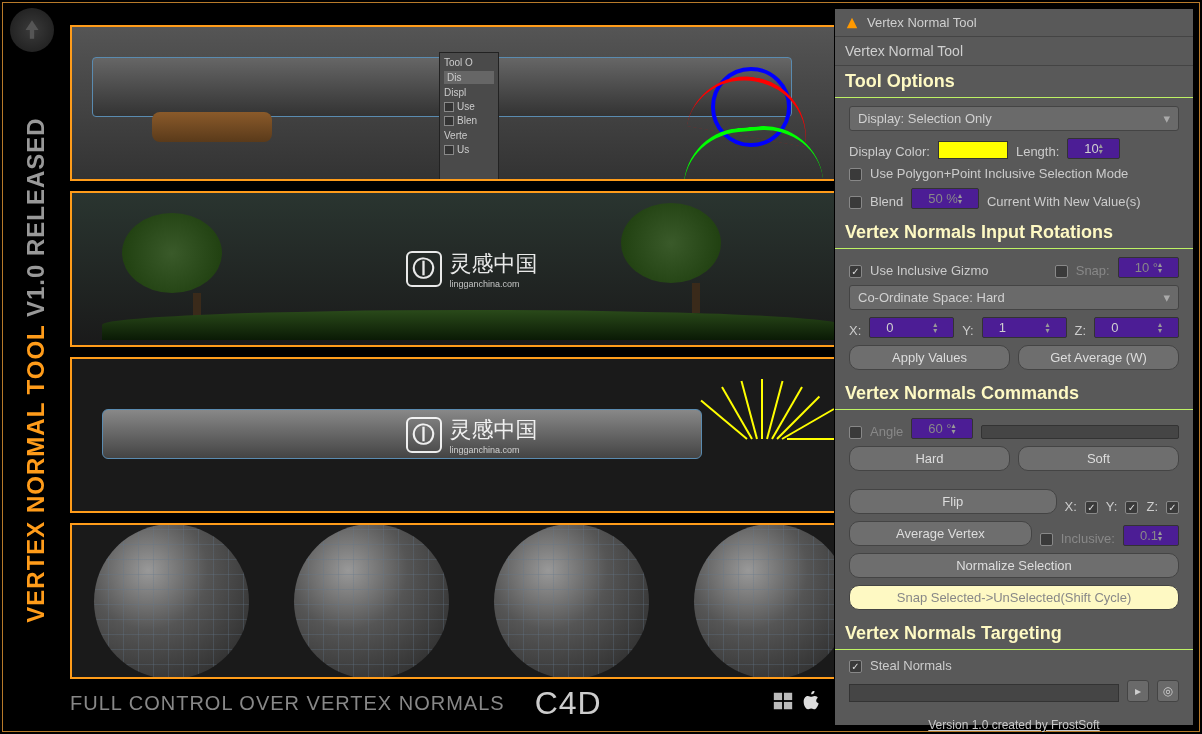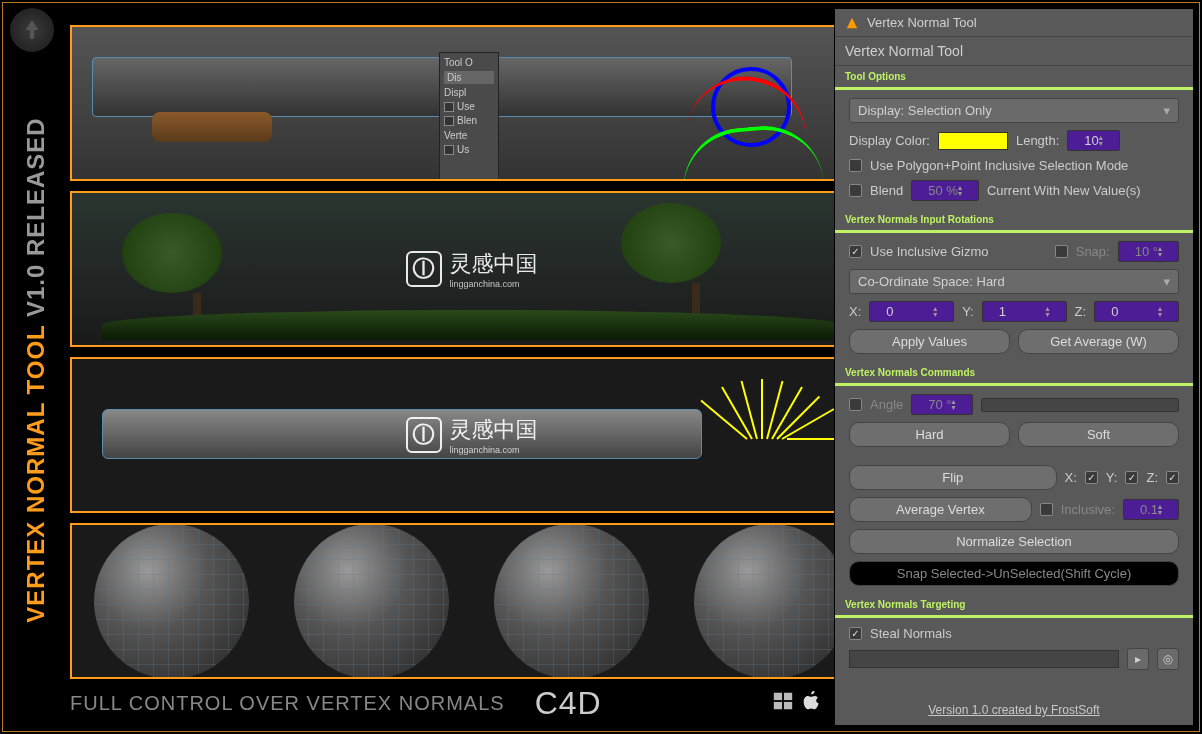--- a/index.html
+++ b/index.html
@@ -41,36 +41,36 @@
 .panel-bg{position:absolute;right:372px;top:25px;width:60px;height:180px;background:#4a4a4a;border:1px solid #222;font-size:10px;color:#ccc;padding:4px}
 .pbg-row{margin:3px 0;display:flex;align-items:center;gap:3px}
 .pbg-cb{width:10px;height:10px;border:1px solid #888;background:#333}
 .footer{position:absolute;left:70px;bottom:12px;right:380px;display:flex;align-items:center;gap:30px;color:#888;font-size:20px;font-weight:normal;letter-spacing:1px}
 .footer-c4d{color:#ccc;font-size:32px}
 .footer-os{margin-left:auto;display:flex;gap:8px;color:#bbb;font-size:20px}
 .panel{position:absolute;right:8px;top:8px;bottom:8px;width:360px;background:#595959;border:1px solid #000;color:#d0d0d0;font-size:13px;display:flex;flex-direction:column}
 .panel-header{display:flex;align-items:center;gap:8px;padding:6px 10px;background:#595959;border-bottom:1px solid #444}
 .phi{width:14px;height:14px}
 .panel-title{padding:6px 10px;color:#d0d0d0;font-size:14px;border-bottom:1px solid #444}
-.section-hdr{padding:5px 10px;color:#bef264;font-weight:bold;font-size:10px;border-bottom:3px solid #bef264;background:#595959}
+.section-hdr{padding:5px 10px;color:#fef9c3;font-weight:bold;font-size:18px;border-bottom:1px solid #bef264;background:#595959}
 .section-body{padding:8px 14px;display:flex;flex-direction:column;gap:7px}
-.row{display:flex;align-items:center;gap:8px}
+.row{display:flex;align-items:flex-end;gap:8px}
 .dropdown{flex:1;background:#6a6a6a;border:1px solid #444;border-radius:3px;padding:4px 8px;color:#d0d0d0;display:flex;justify-content:space-between;align-items:center;cursor:pointer}
 .dropdown::after{content:'▾';color:#aaa}
 .swatch{width:70px;height:18px;background:#ff0;border:1px solid #333}
 .numbox{background:#4c1d95;border:1px solid #333;border-radius:2px;padding:2px 16px;color:#d0d0d0;min-width:42px;display:flex;align-items:center;justify-content:space-between}
 .numbox.dis{color:#888}
 .spinner{font-size:8px;color:#999;line-height:6px;display:flex;flex-direction:column}
 .chk{width:13px;height:13px;border:1px solid #888;background:#3a3a3a;border-radius:2px;display:inline-flex;align-items:center;justify-content:center;font-size:10px;color:#ddd}
 .chk.on::before{content:'✓'}
 .lbl{color:#ccc}
 .lbl.dis{color:#888}
 .slider{flex:1;height:14px;background:#454545;border:1px solid #333;border-radius:2px}
 .btn{flex:1;background:#6e6e6e;border:1px solid #444;border-radius:10px;padding:4px 8px;text-align:center;color:#ddd;cursor:pointer}
-.btn.dis{color:#888;background:#000000}
+.btn.dis{color:#888;background:#fef9c3}
 .linkbox{flex:1;background:#454545;height:18px;border:1px solid #333}
 .iconbtn{width:22px;height:22px;background:#6a6a6a;border:1px solid #444;border-radius:3px;display:flex;align-items:center;justify-content:center;font-size:12px}
 .version{text-align:center;padding:8px;color:#c8c8c8;font-size:12px;text-decoration:underline;margin-top:auto}
 </style>
 </head>
 <body>
 
 <div class="frame"></div>
 
 <div class="logo">
@@ -256,21 +256,21 @@
       <div class="btn">Get Average (W)</div>
     </div>
   </div>
 
   <div class="section-hdr">Vertex Normals Commands</div>
   <div class="section-body">
     <div class="row">
       <span class="chk"></span>
       <span class="lbl dis">Angle</span>
       <div class="numbox dis">
-          <span>70 °</span>
+          <span>60 °</span>
           <span class="spinner">▴<br>▾</span>
         </div>
       <div class="slider"></div>
     </div>
     <div class="row">
       <div class="btn">Hard</div>
       <div class="btn">Soft</div>
     </div>
     <div style="height:4px"></div>
     <div class="row">

